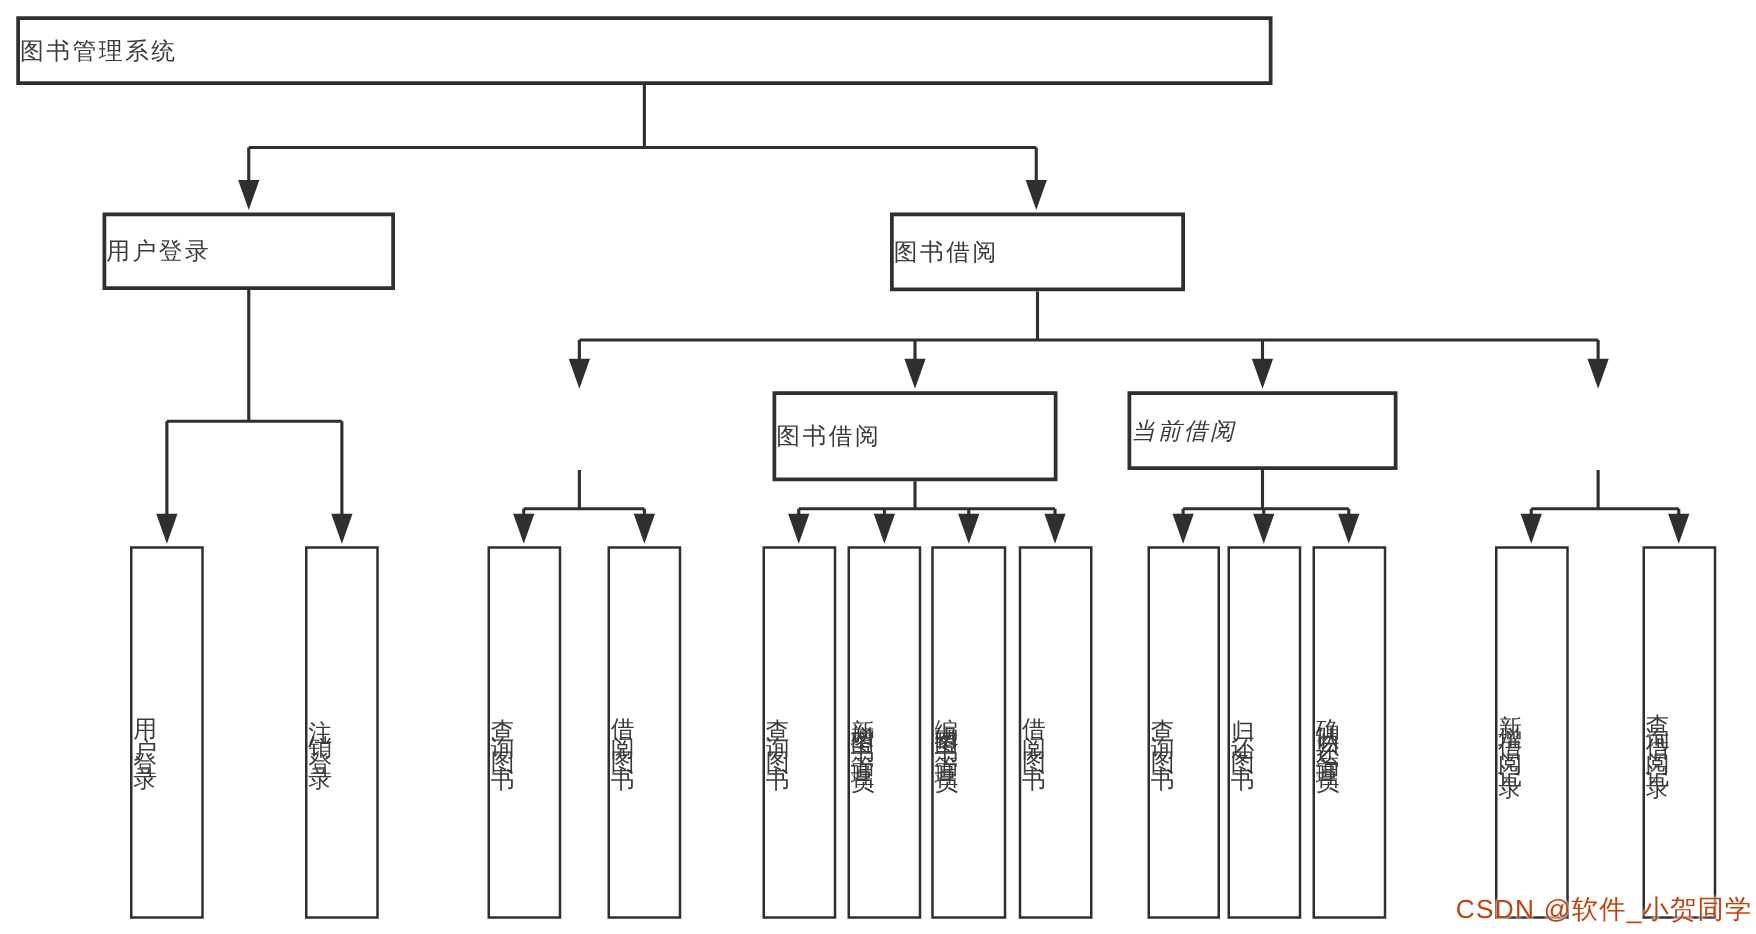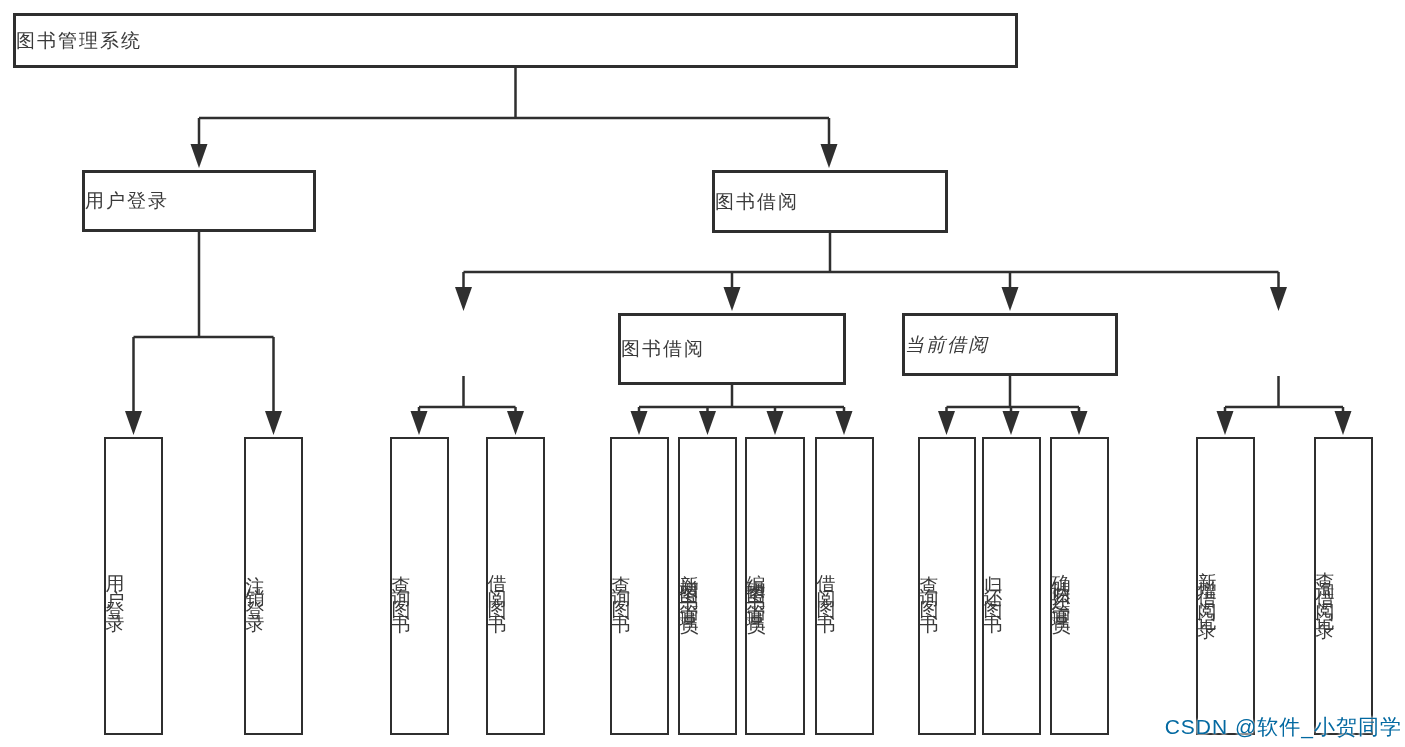--- a/index.html
+++ b/index.html
@@ -47,21 +47,21 @@
     color: #3a3a3a;
     font-size: 19px;
   }
   .vtext.mid  { letter-spacing: 10px; }
   .vtext.long { letter-spacing: 6px; }
   #watermark {
     position: absolute;
     right: 3px;
     bottom: 6px;
     font-size: 21px;
-    color: #0369a1;
+    color: #c2410c;
     letter-spacing: 1px;
     text-shadow: 0 0 3px #ffffff, 0 0 3px #ffffff;
     z-index: 5;
   }
 </style>
 </head>
 <body>
 
 <div id="stage">
 

